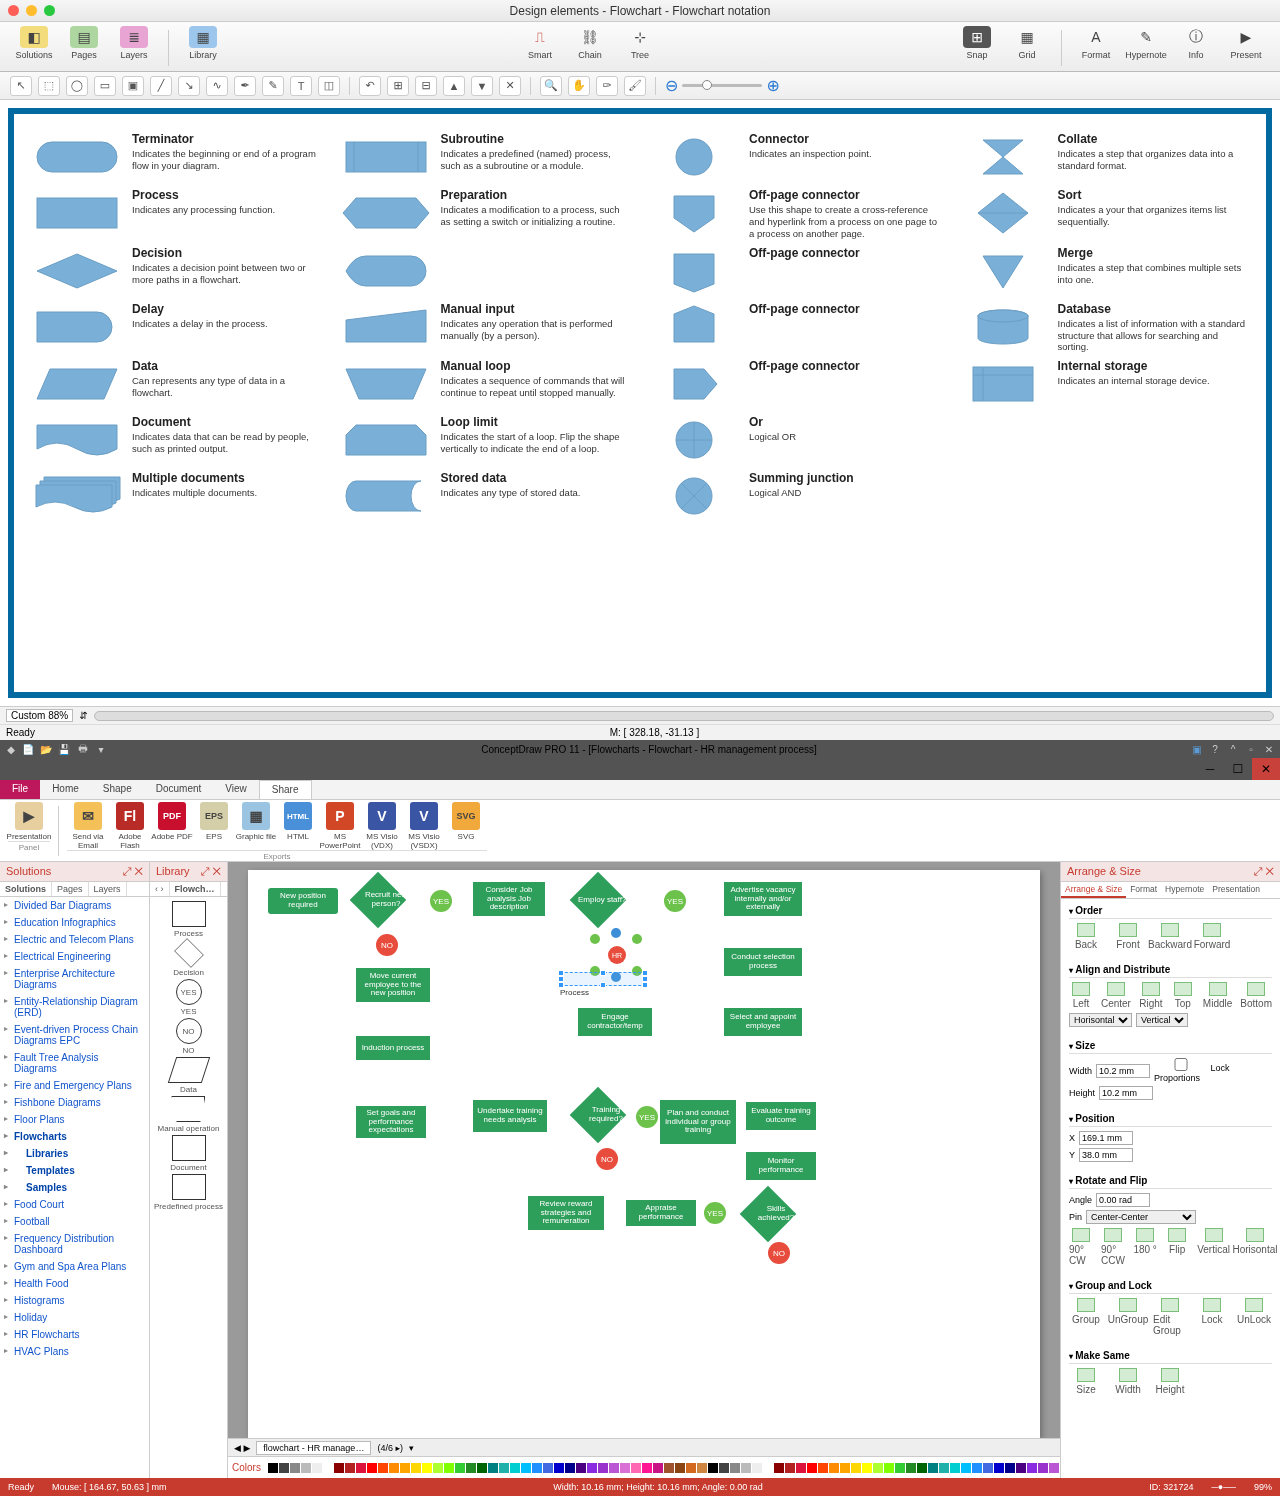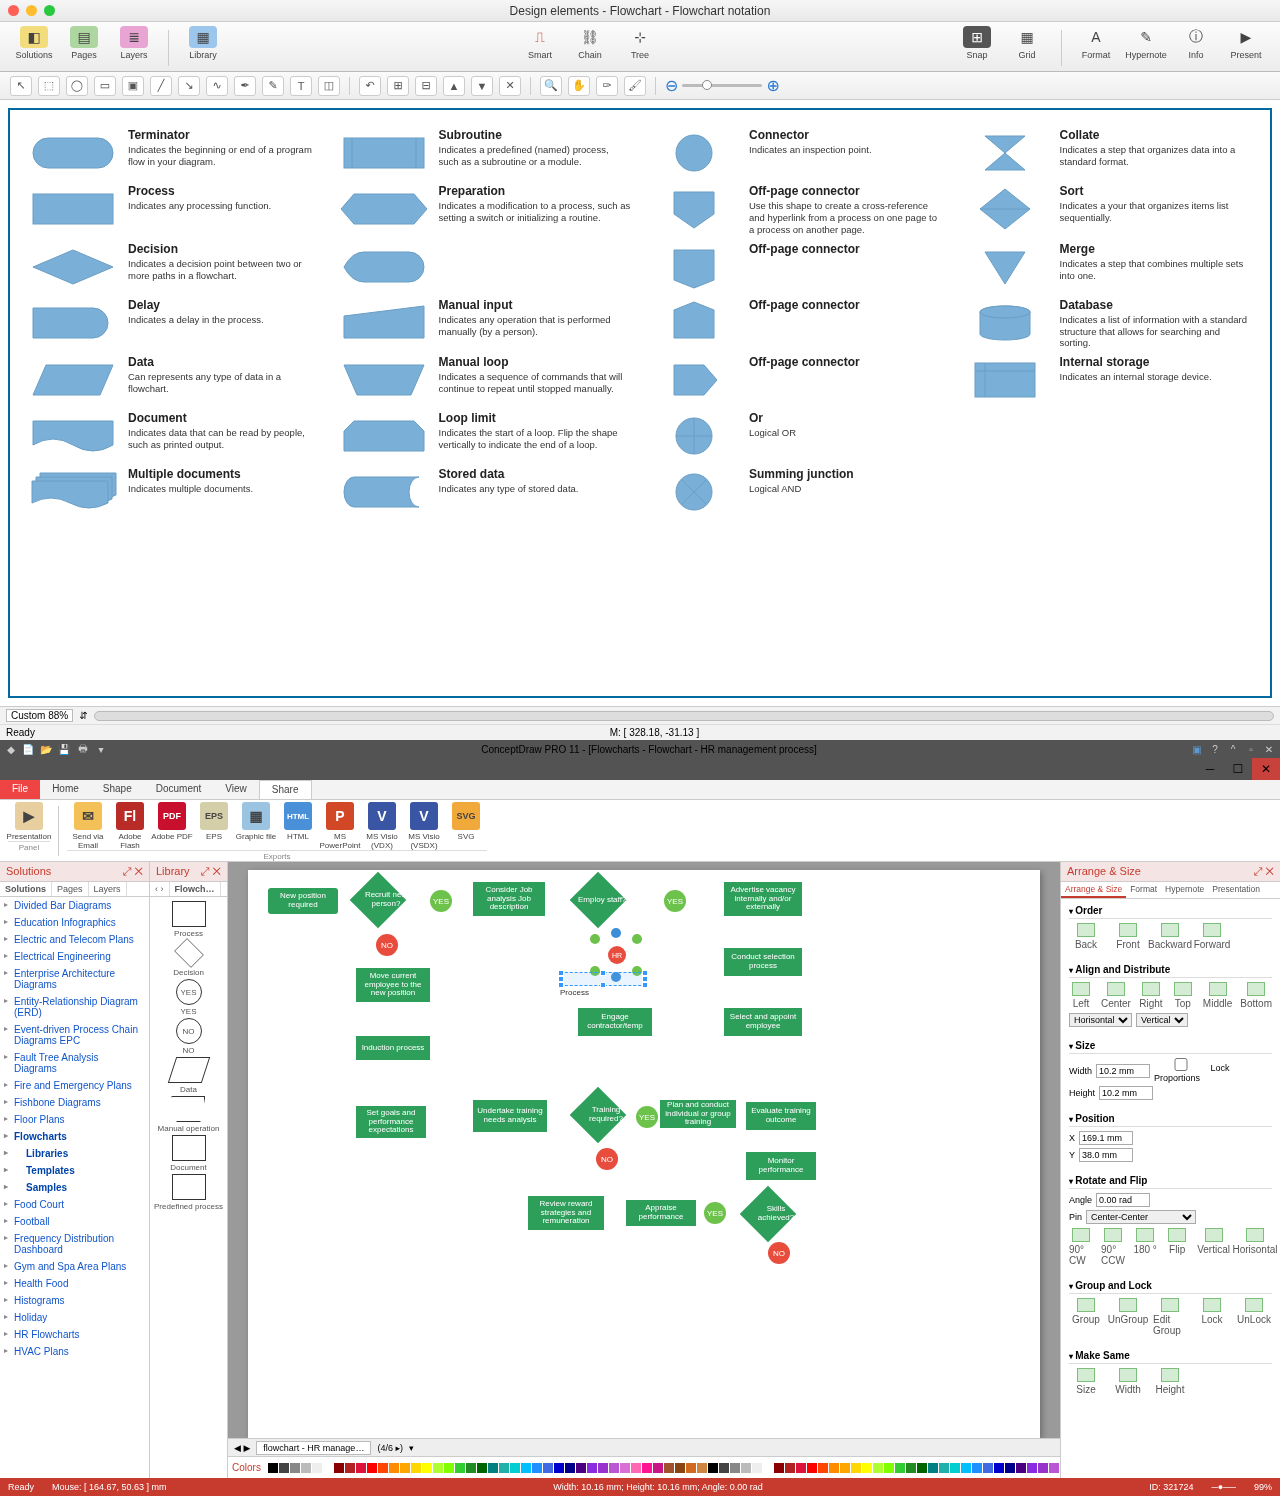--- a/index.html
+++ b/index.html
@@ -14,41 +14,41 @@
 .tb-btn{display:flex;flex-direction:column;align-items:center;width:48px;font-size:9px;color:#444;cursor:pointer}
 .tb-ico{width:28px;height:22px;border-radius:4px;display:flex;align-items:center;justify-content:center;font-size:14px;margin-bottom:2px}
 .tb-sep{width:1px;height:36px;background:#ccc;margin:4px 4px}
 .flex-fill{flex:1}
 .subtoolbar{height:28px;background:linear-gradient(#fafafa,#ededed);border-bottom:1px solid #ccc;display:flex;align-items:center;padding:0 10px;gap:6px}
 .sbtn{width:22px;height:20px;border:1px solid #ccc;border-radius:3px;background:#fff;display:flex;align-items:center;justify-content:center;font-size:11px;color:#555;cursor:pointer}
 .sdiv{width:1px;height:18px;background:#ccc;margin:0 3px}
 .slider{display:flex;align-items:center;gap:4px}
 .slider-track{width:80px;height:3px;background:#bbb;border-radius:2px;position:relative}
 .slider-thumb{width:10px;height:10px;background:#fff;border:1px solid #888;border-radius:50%;position:absolute;left:20px;top:-4px}
-.canvas{border:2px solid #0369a1;margin:8px;height:590px;padding:18px;overflow:hidden;position:relative;background:#fff}
+.canvas{border:6px solid #0369a1;margin:8px;height:590px;padding:18px;overflow:hidden;position:relative;background:#fff}
 .grid4{display:grid;grid-template-columns:repeat(4,1fr);gap:6px 18px}
 .def{display:flex;gap:10px;align-items:flex-start}
 .shape{width:90px;height:50px;flex-shrink:0;display:flex;align-items:center;justify-content:center}
 .shape svg{width:90px;height:50px}
 .dtxt h4{font-size:12px;font-weight:bold;color:#222;margin-bottom:2px}
 .dtxt p{font-size:9.5px;color:#333;line-height:1.25}
 .zoom-row{height:18px;background:#f2f2f2;border-top:1px solid #ccc;display:flex;align-items:center;font-size:10px;padding:0 6px;gap:6px}
 .zoom-lbl{border:1px solid #bbb;padding:0 4px;background:#fff}
 .status1{height:16px;background:#f2f2f2;border-top:1px solid #ddd;font-size:10px;display:flex;align-items:center;padding:0 6px}
 
 
 .win-titlebar{height:22px;background:#535353;color:#fff;display:flex;align-items:center;font-size:10px;padding:0 4px}
 .win-ti{flex:1;text-align:center;font-size:10px}
 .win-btn{width:28px;height:22px;display:flex;align-items:center;justify-content:center;font-size:12px;cursor:pointer}
 .win-close{background:#c8413b}
 .qat{height:18px;background:#535353;display:flex;align-items:center;padding:0 4px;gap:4px}
 .qat-i{width:14px;height:14px;font-size:10px;color:#ccc;display:flex;align-items:center;justify-content:center}
 .tabs{height:20px;background:#f3f3f3;border-bottom:1px solid #ccc;display:flex;font-size:10px}
 .tab{padding:3px 12px;color:#444;cursor:pointer}
-.tab.file{background:#ef4444;color:#fff}
+.tab.file{background:#be185d;color:#fff}
 .tab.active{background:#fff;border:1px solid #ccc;border-bottom:none}
 .ribbon{height:62px;background:#fff;border-bottom:1px solid #ccc;display:flex;padding:2px 8px;gap:4px}
 .rbtn{display:flex;flex-direction:column;align-items:center;width:42px;font-size:8px;color:#444;text-align:center;cursor:pointer}
 .rico{width:28px;height:28px;border-radius:3px;margin-bottom:2px;display:flex;align-items:center;justify-content:center;font-size:14px;font-weight:bold}
 .rgrp-lbl{font-size:8px;color:#888;text-align:center;border-top:1px solid #ddd;padding-top:1px}
 
 .workarea{display:flex;height:616px}
 .panel{background:#fff;border-right:1px solid #ccc;display:flex;flex-direction:column}
 .panel-title{background:#f4e4e4;color:#c73a2e;font-size:11px;padding:3px 6px;border-bottom:1px solid #ccc;display:flex;justify-content:space-between}
 .ptabs{display:flex;font-size:9px;border-bottom:1px solid #ccc}
@@ -755,21 +755,21 @@
           <div class="sel-h" style="right:-3px;top:50%;margin-top:-3px"></div>
       </div>
       <div class="lbl" style="left:312px;top:118px">Process</div>
 
       <div class="node" style="left:108px;top:236px;width:70px;height:32px">Set goals and performance expectations</div>
       <div class="node" style="left:225px;top:230px;width:74px;height:32px">Undertake training needs analysis</div>
       <div class="dia" style="left:330px;top:225px">
           <span>Training required?</span>
         </div>
       <div class="circ yes" style="left:388px;top:236px">YES</div>
-      <div class="node" style="left:412px;top:230px;width:76px;height:28px">Plan and conduct individual or group training</div>
+      <div class="node" style="left:412px;top:230px;width:76px;height:44px">Plan and conduct individual or group training</div>
       <div class="node" style="left:498px;top:232px;width:70px;height:28px">Evaluate training outcome</div>
       <div class="circ no" style="left:348px;top:278px">NO</div>
       <div class="node" style="left:498px;top:282px;width:70px;height:28px">Monitor performance</div>
       <div class="node" style="left:280px;top:326px;width:76px;height:34px">Review reward strategies and remuneration</div>
       <div class="node" style="left:378px;top:330px;width:70px;height:26px">Appraise performance</div>
       <div class="circ yes" style="left:456px;top:332px">YES</div>
       <div class="dia" style="left:500px;top:324px">
           <span>Skills achieved?</span>
         </div>
       <div class="circ no" style="left:520px;top:372px">NO</div>

